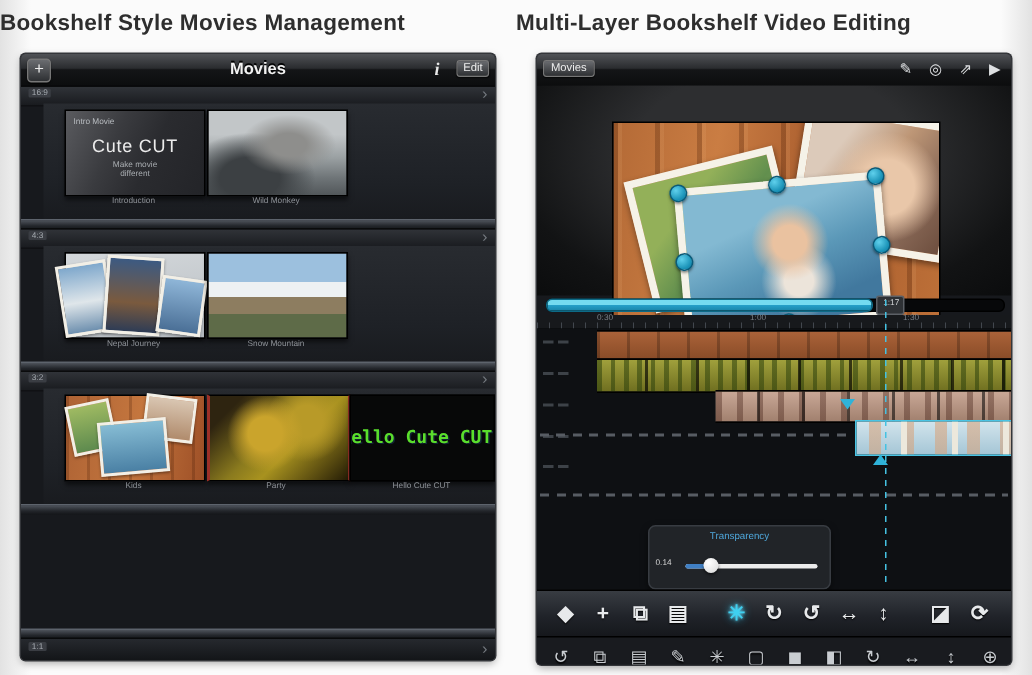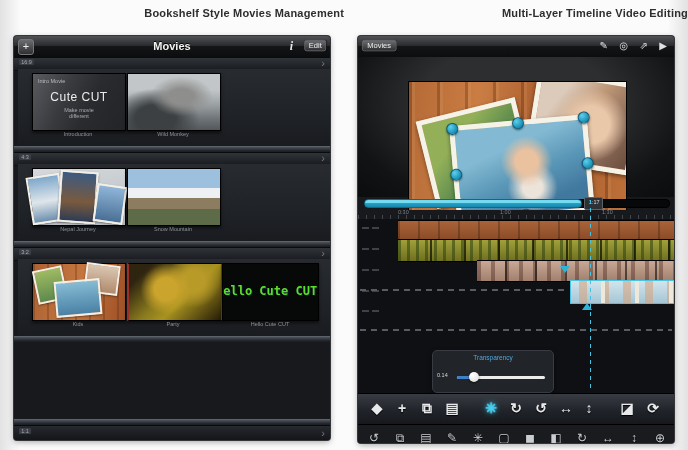--- a/index.html
+++ b/index.html
@@ -1,35 +1,35 @@
 <!DOCTYPE html>
 <html><head>
 <meta charset="utf-8">
 <style>
   html,body{margin:0;padding:0;background:#ededed;}
   .stage{position:relative;width:688px;height:450px;background:linear-gradient(90deg,#e2e2e2 0,#fbfbfb 3%,#fbfbfb 97%,#e2e2e2 100%);
          font-family:"Liberation Sans",sans-serif;overflow:hidden;}
   .abs{position:absolute;}
-  .ptitle{position:absolute;top:7px;width:344px;text-align:right;font-size:11px;font-weight:700;color:#2e2e2e;letter-spacing:.2px;}
+  .ptitle{position:absolute;top:7px;width:344px;text-align:left;font-size:15px;font-weight:700;color:#2e2e2e;letter-spacing:.2px;}
   
   .frame{position:absolute;top:36px;width:316px;background:#17191d;border-radius:3px;overflow:hidden;
          box-shadow:0 0 0 1px #34363a,0 2px 6px rgba(0,0,0,.35);}
   .frameL{left:14px;height:404px;}
   .frameR{left:358px;height:407px;}
   .navbar{position:absolute;left:0;top:0;width:316px;height:21px;
           background:linear-gradient(#505256 0,#2a2c2f 45%,#141517 50%,#0c0d0e 100%);border-bottom:1px solid #000;}
   .navtitle{position:absolute;left:0;top:0;width:316px;text-align:center;line-height:21px;font-size:11px;font-weight:700;color:#f2f2f2;text-shadow:0 -1px 0 #000;}
   .navbtn{position:absolute;background:linear-gradient(#6a6c70,#2e3033);border:1px solid #777;border-radius:3px;color:#eee;text-align:center;box-shadow:0 1px 1px rgba(0,0,0,.6);}
   
   .t55{font-size:10px;transform:scale(.55);}
   .t65{font-size:10px;transform:scale(.65);}
   .t75{font-size:10px;transform:scale(.75);}
   .ol{transform-origin:0 0;}.oc{transform-origin:50% 0;}.orr{transform-origin:100% 0;}
   
-  .shelfrow{position:absolute;left:4px;width:316px;height:77px;background:linear-gradient(#282b30,#1e2126 70%,#191b1f);}
+  .shelfrow{position:absolute;left:15px;width:316px;height:77px;background:linear-gradient(#282b30,#1e2126 70%,#191b1f);}
   .shelfhead{position:absolute;left:0;width:316px;height:12px;background:linear-gradient(#303338,#191b1f);border-top:1px solid #0a0b0c;border-bottom:1px solid #101114;}
   .shelflabel{position:absolute;left:5px;top:1px;padding:0 4px;background:#3a3d43;border-radius:2px;color:#a6abb1;white-space:nowrap;}
   .chev{position:absolute;right:5px;top:-1px;color:#74797f;font-size:11px;}
   .edge{position:absolute;left:0;width:316px;height:6px;background:linear-gradient(#4d525a,#23262b 60%,#141619);border-top:1px solid #5d636c;}
   .bottombar{position:absolute;left:0;top:389px;width:316px;height:15px;background:linear-gradient(#26292e,#121417);border-top:1px solid #090a0b;}
   .thumb{position:absolute;width:92px;height:56px;border:1px solid #000;box-shadow:0 2px 3px rgba(0,0,0,.55);}
   .caption{position:absolute;width:92px;text-align:center;color:#8e9298;font-size:10px;transform:scale(.55);transform-origin:50% 0;white-space:nowrap;}
   .introcard{background:linear-gradient(115deg,#5a5b5f 0%,#3a3b3f 35%,#2a2b2f 60%,#232428 100%);}
   .badge{position:absolute;left:5px;top:4px;color:#b8bcc0;white-space:nowrap;}
   .introtitle{position:absolute;left:0;top:16px;width:100%;text-align:center;font-size:12px;color:#ececec;letter-spacing:.5px;}
@@ -86,21 +86,21 @@
   .star{color:#3fd0f0;text-shadow:0 0 6px #27b9e0,0 0 2px #8fe6ff;}
   .tb2{position:absolute;left:0;top:388px;width:316px;height:19px;background:#191b1f;border-top:1px solid #000;}
   .ticon2{position:absolute;top:6px;width:20px;text-align:center;color:#c9cdd1;font-size:12px;text-shadow:0 1px 1px #000;}
 </style>
 </head>
 <body>
 
 <div class="stage">
 
   <div class="ptitle" style="left:0">Bookshelf Style Movies Management</div>
-  <div class="ptitle" style="left:344px">Multi-Layer Timeline Video Editing</div>
+  <div class="ptitle" style="left:344px">Multi-Layer Bookshelf Video Editing</div>
 
   <div class="frame frameL">
     <div class="navbar">
       <div class="navbtn" style="left:4px;top:3px;width:14px;height:14px;line-height:13px;font-size:11px;">+</div>
       <div class="navtitle">Movies</div>
       <div class="abs" style="right:37px;top:3px;font-family:'Liberation Serif',serif;font-style:italic;font-weight:700;font-size:12px;color:#e8e8e8;">i</div>
       <div class="navbtn t75 orr" style="right:4px;top:4px;padding:0 5px;height:13px;line-height:13px;">Edit</div>
     </div>
 
     <div class="shelfhead" style="top:21px">

